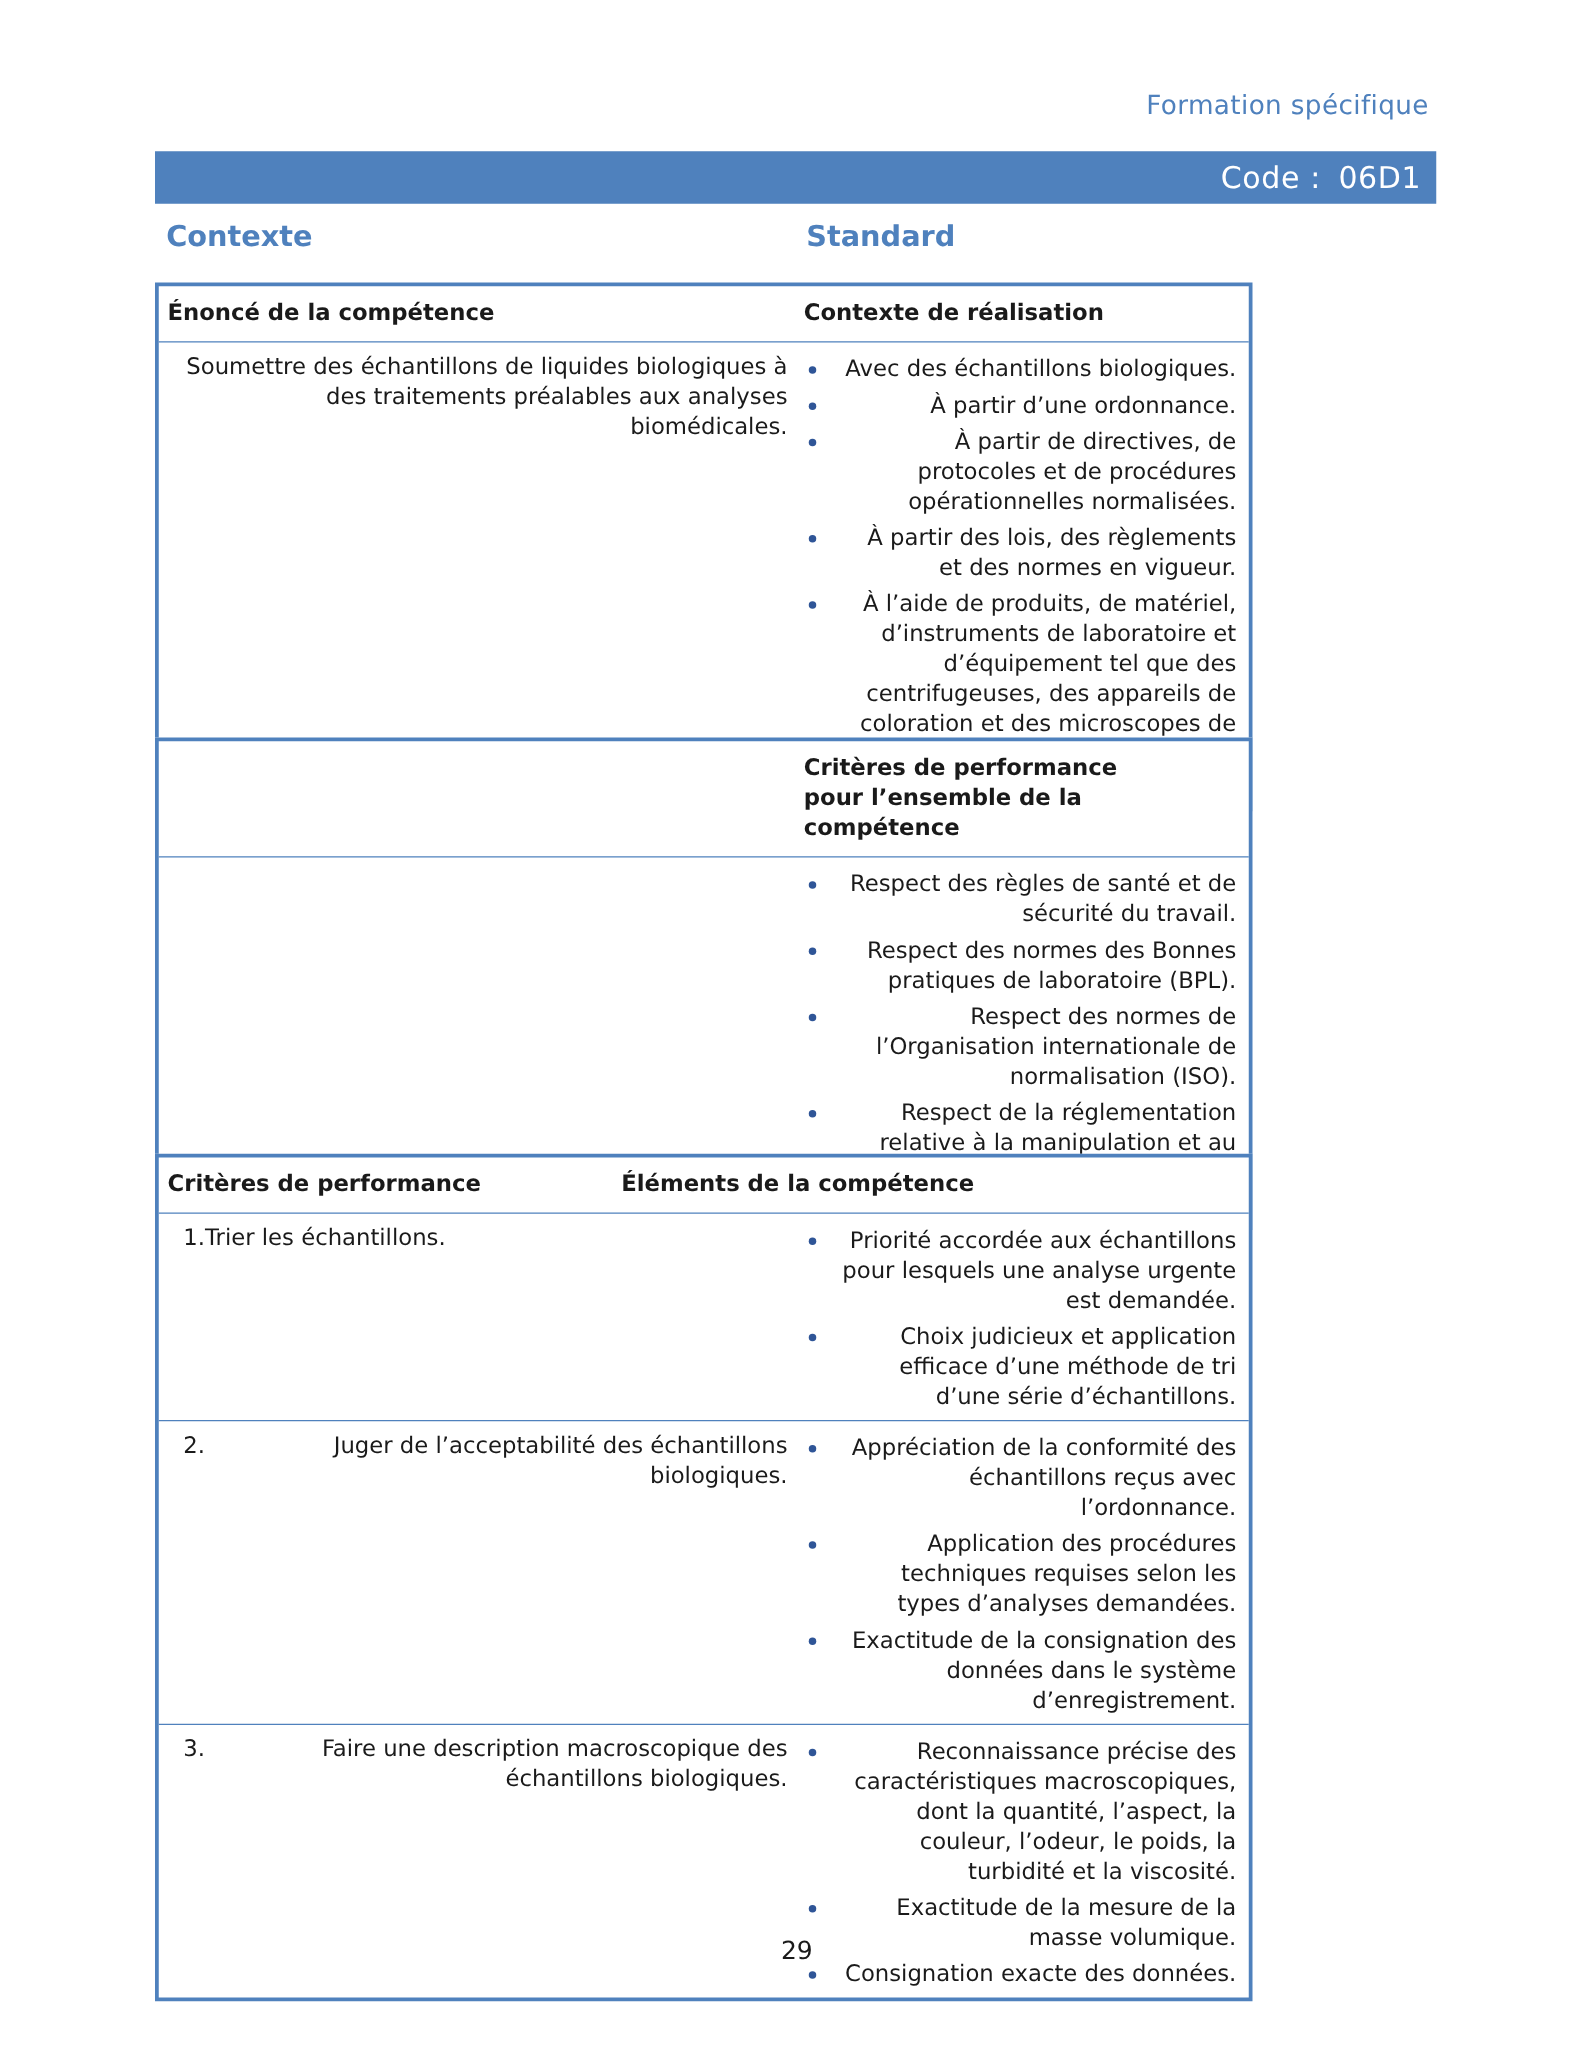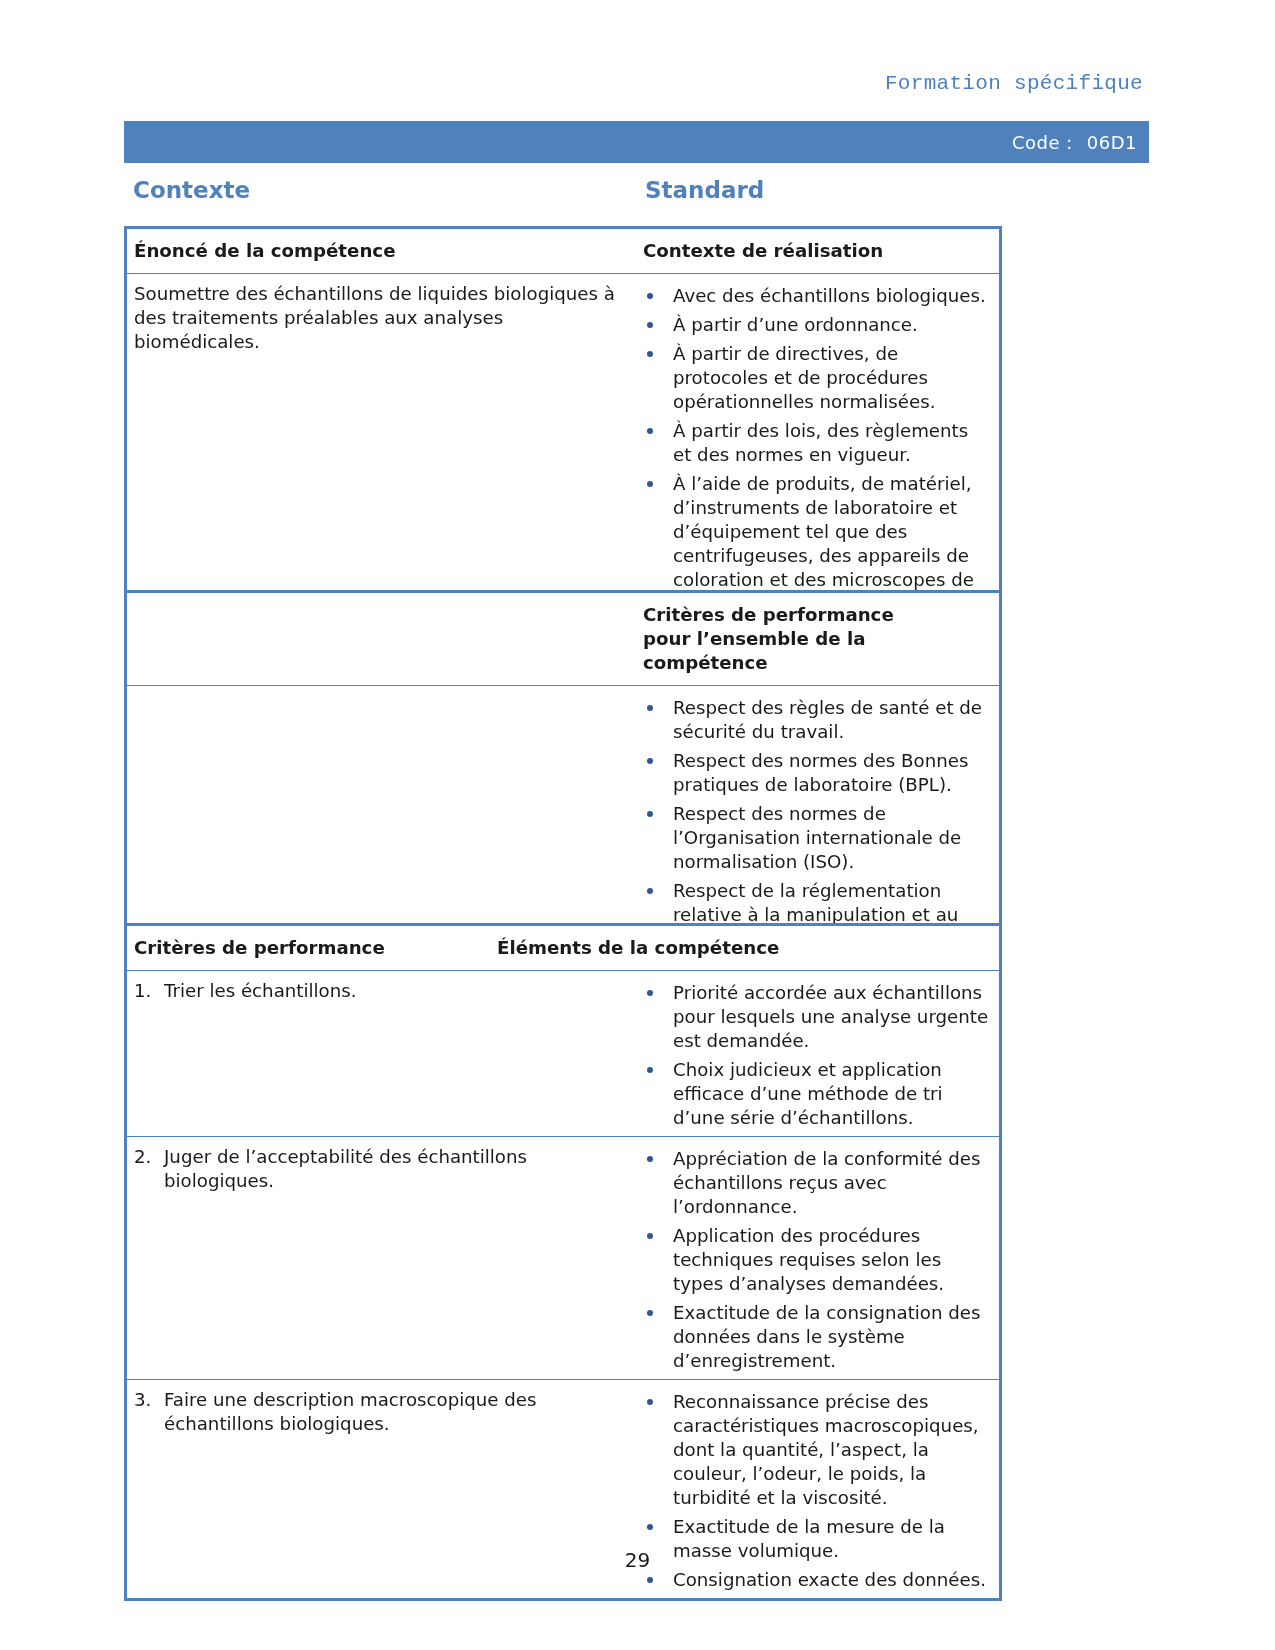--- a/index.html
+++ b/index.html
@@ -2,42 +2,42 @@
 <html><head>
 <meta charset="utf-8">
 <style>
   html, body { margin: 0; padding: 0; background: #ffffff; }
   body {
     width: 1275px; height: 1650px; position: relative; overflow: hidden;
     font-family: "DejaVu Sans", sans-serif; color: #1a1a1a;
   }
   .header-title {
     position: absolute; right: 132px; top: 72px;
-    font-size: 21px; color: #4f81bd; letter-spacing: 0.3px; font-family: Liberation Mono, monospace;
+    font-size: 21px; color: #4f81bd; letter-spacing: 0.3px;
   }
   .code-bar {
     position: absolute; left: 124px; top: 121px; width: 1025px; height: 42px;
-    background: #4f81bd; color: #ffffff; font-size: 18px;
+    background: #4f81bd; color: #ffffff; font-size: 24px;
     display: flex; align-items: center; justify-content: flex-end;
     box-sizing: border-box; padding-right: 12px; letter-spacing: 0.5px;
   }
   .code-bar .code-label { margin-right: 14px; }
   .section-heading {
     position: absolute; top: 177px; font-size: 23px; font-weight: bold;
     color: #4f81bd;
   }
   .sh-left { left: 133px; }
   .sh-right { left: 645px; }
 
   .box {
     position: absolute; left: 124px; width: 878px; box-sizing: border-box;
     border: 3px solid #4f81bd; background: #fff;
   }
   .row { display: flex; }
-  .row + .row { border-top: 1.5px solid #4f81bd; }
+  .row + .row { border-top: 1.5px solid #4f81bd; text-align: right; }
   .cell { box-sizing: border-box; font-size: 18.2px; line-height: 24px; }
   .cell-left { width: 509px; padding: 8px 6px 8px 7px; }
   .cell-right { flex: 1; padding: 8px 10px 8px 7px; }
   .th { font-weight: bold; padding-top: 10px; padding-bottom: 10px; }
 
   ul.bullets { list-style: none; margin: 0; padding: 0; }
   ul.bullets li {
     position: relative; padding-left: 30px; margin-bottom: 5px;
   }
   ul.bullets li:last-child { margin-bottom: 0; }

